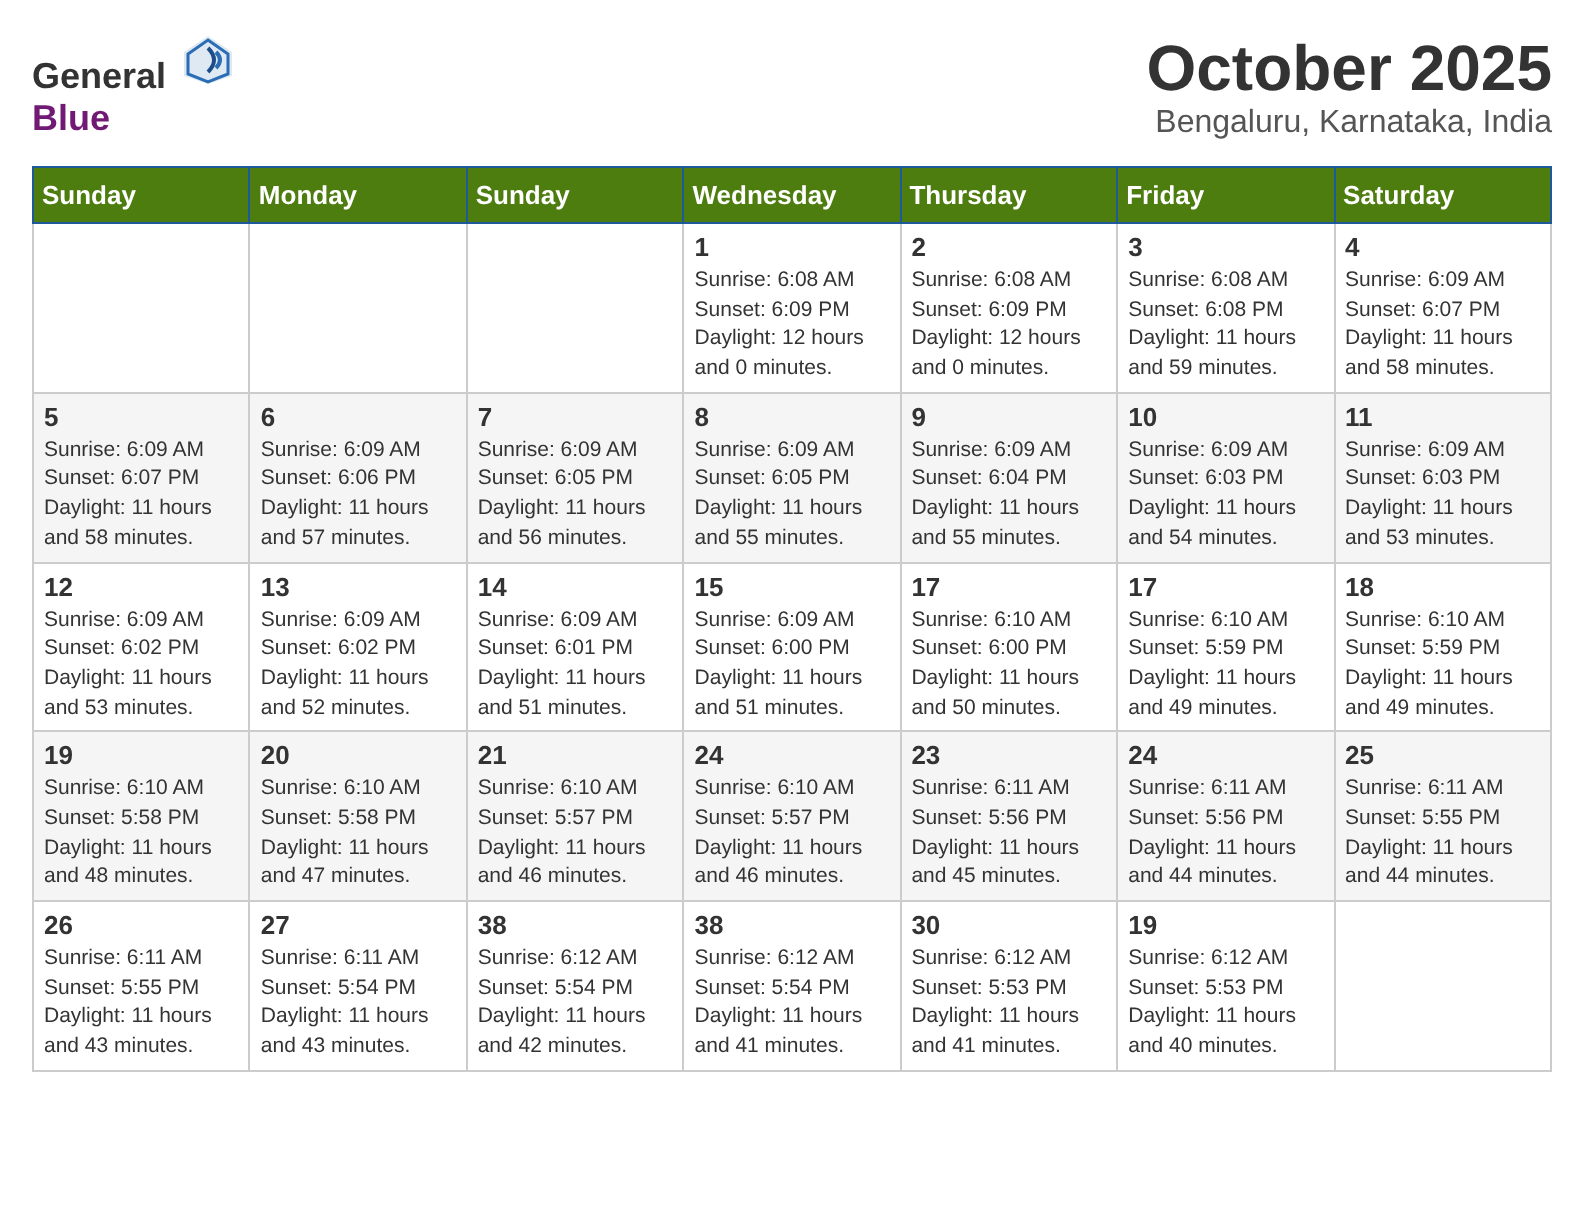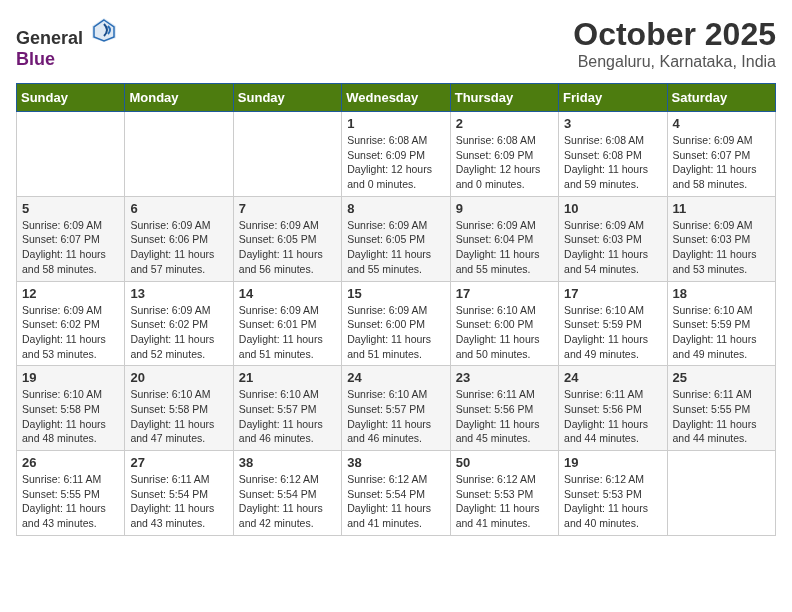--- a/index.html
+++ b/index.html
@@ -333,21 +333,21 @@
 and 42 minutes.</div>
         </td>
         <td>
           <span class="day-num">38</span>
           <div class="day-info" style="white-space: pre-line;">Sunrise: 6:12 AM
 Sunset: 5:54 PM
 Daylight: 11 hours
 and 41 minutes.</div>
         </td>
         <td>
-          <span class="day-num">50</span>
+          <span class="day-num">30</span>
           <div class="day-info" style="white-space: pre-line;">Sunrise: 6:12 AM
 Sunset: 5:53 PM
 Daylight: 11 hours
 and 41 minutes.</div>
         </td>
         <td>
           <span class="day-num">19</span>
           <div class="day-info" style="white-space: pre-line;">Sunrise: 6:12 AM
 Sunset: 5:53 PM
 Daylight: 11 hours

